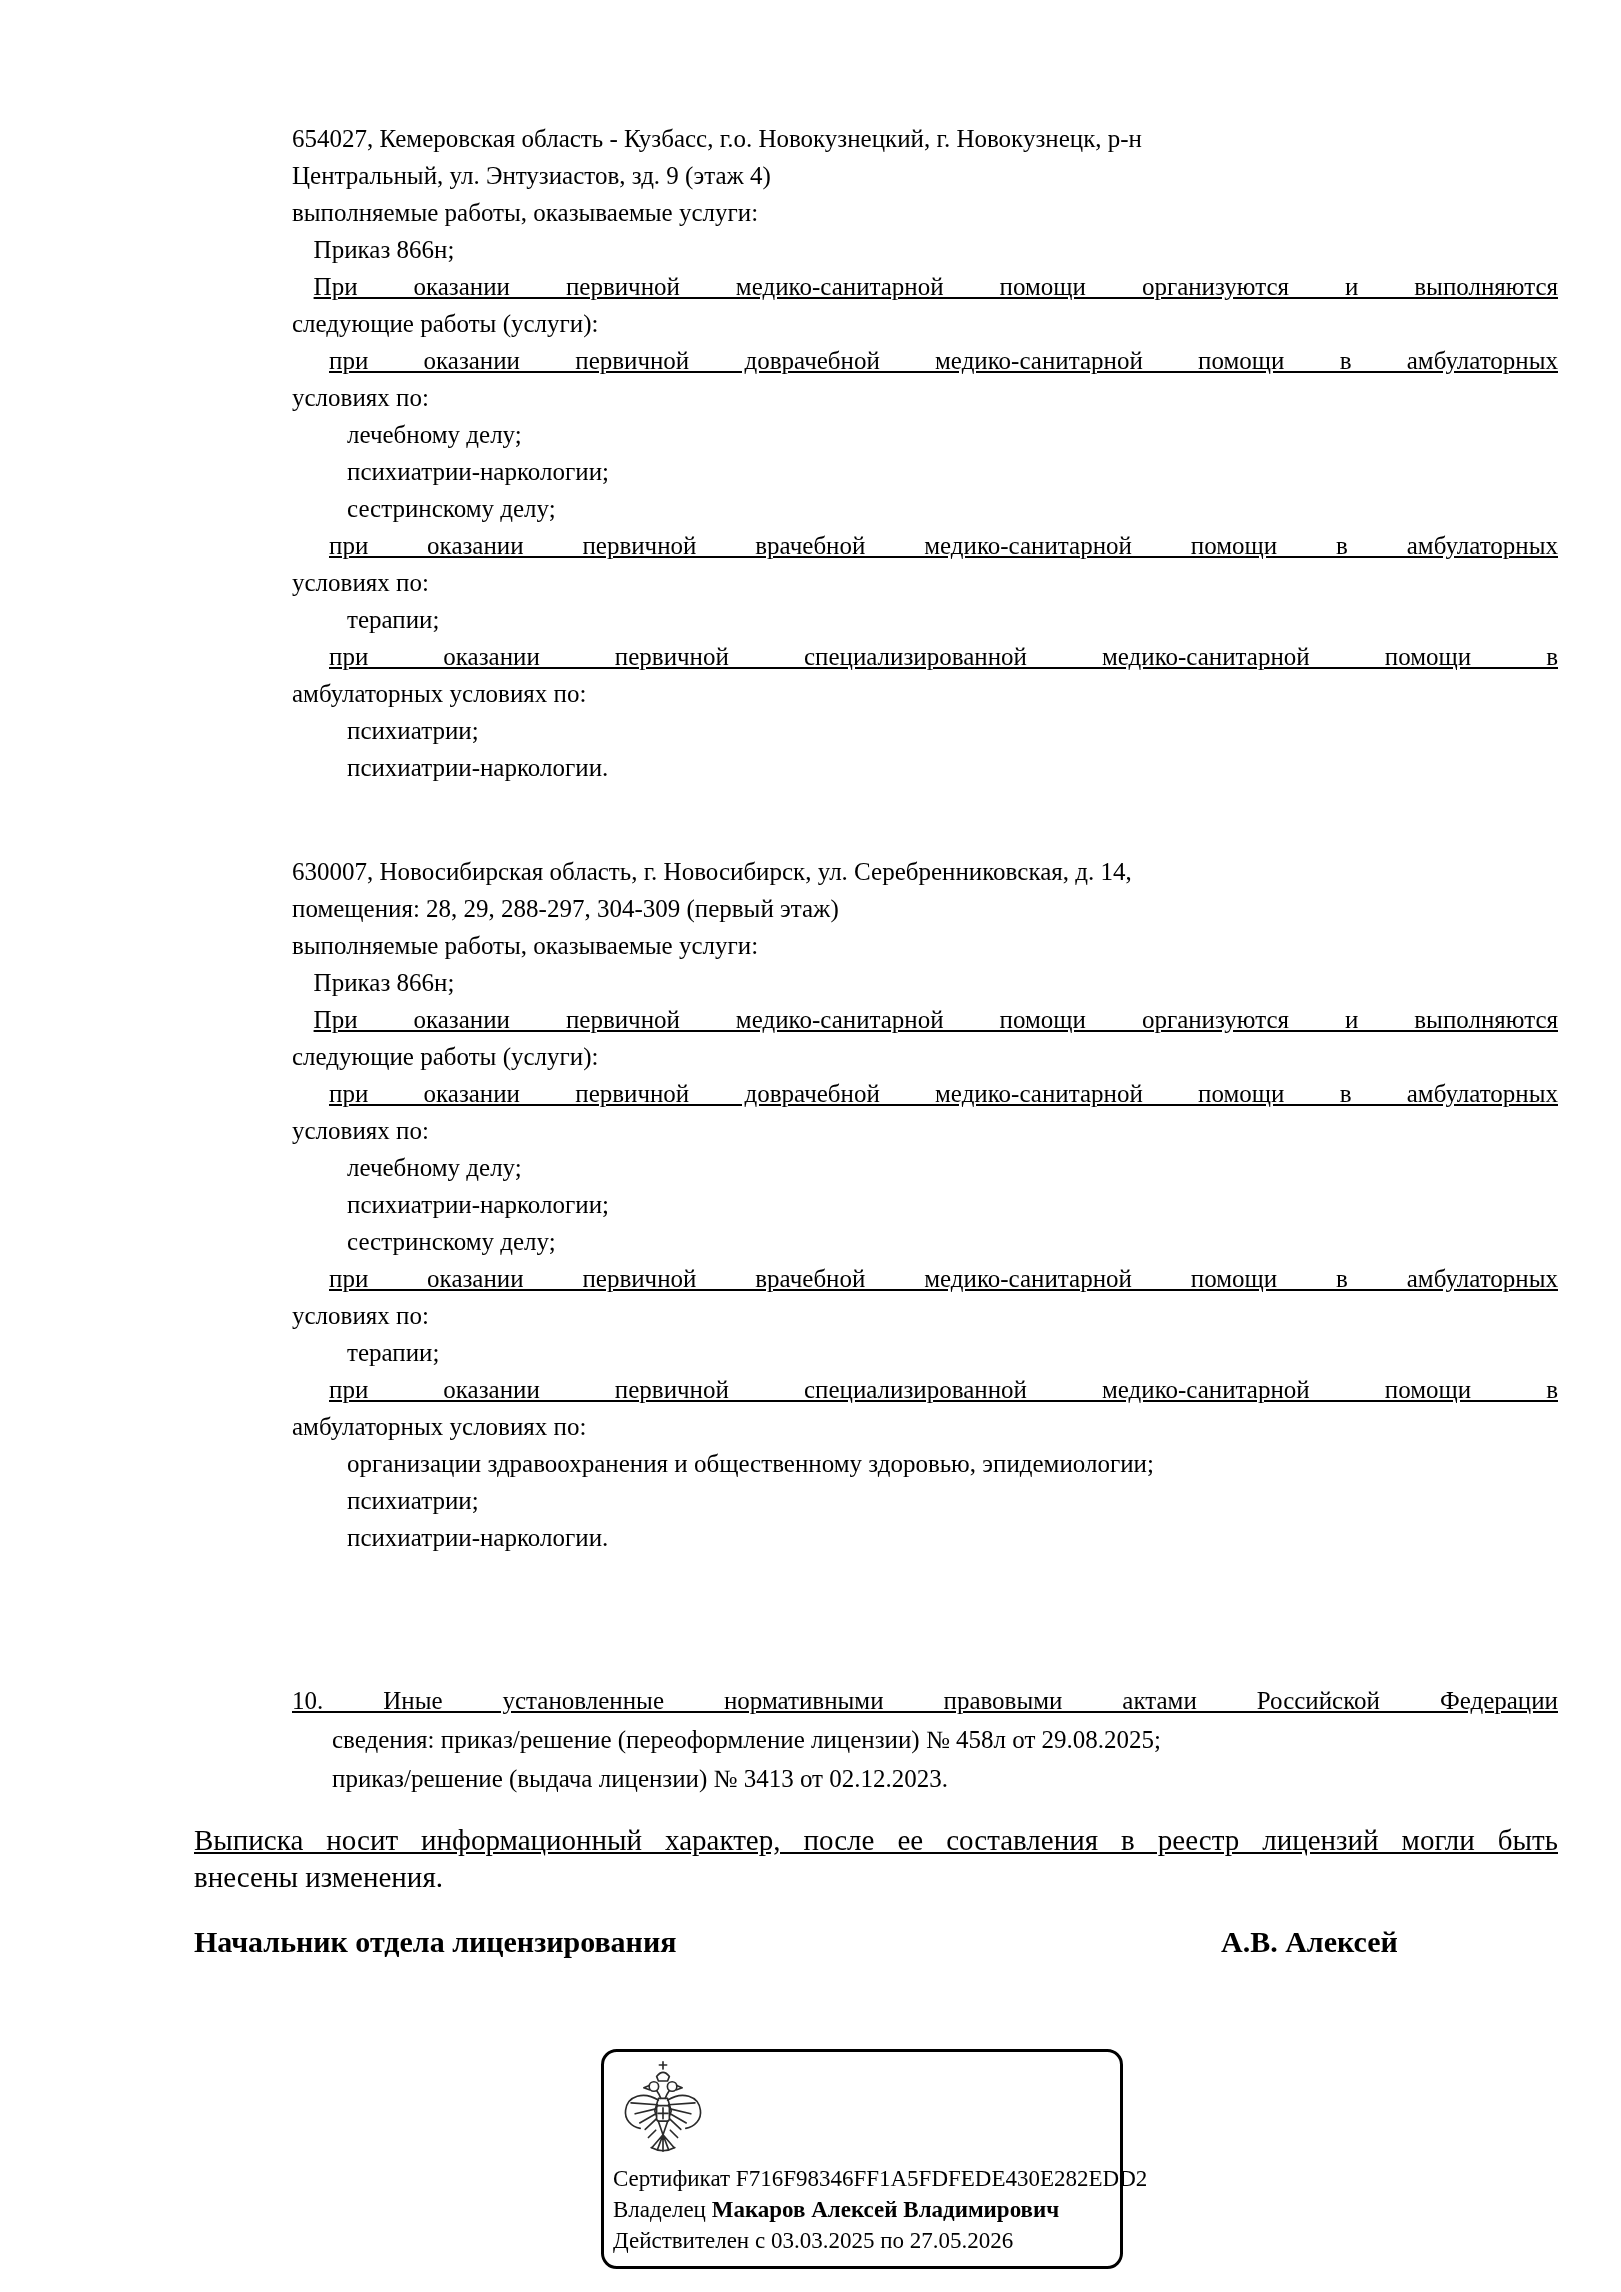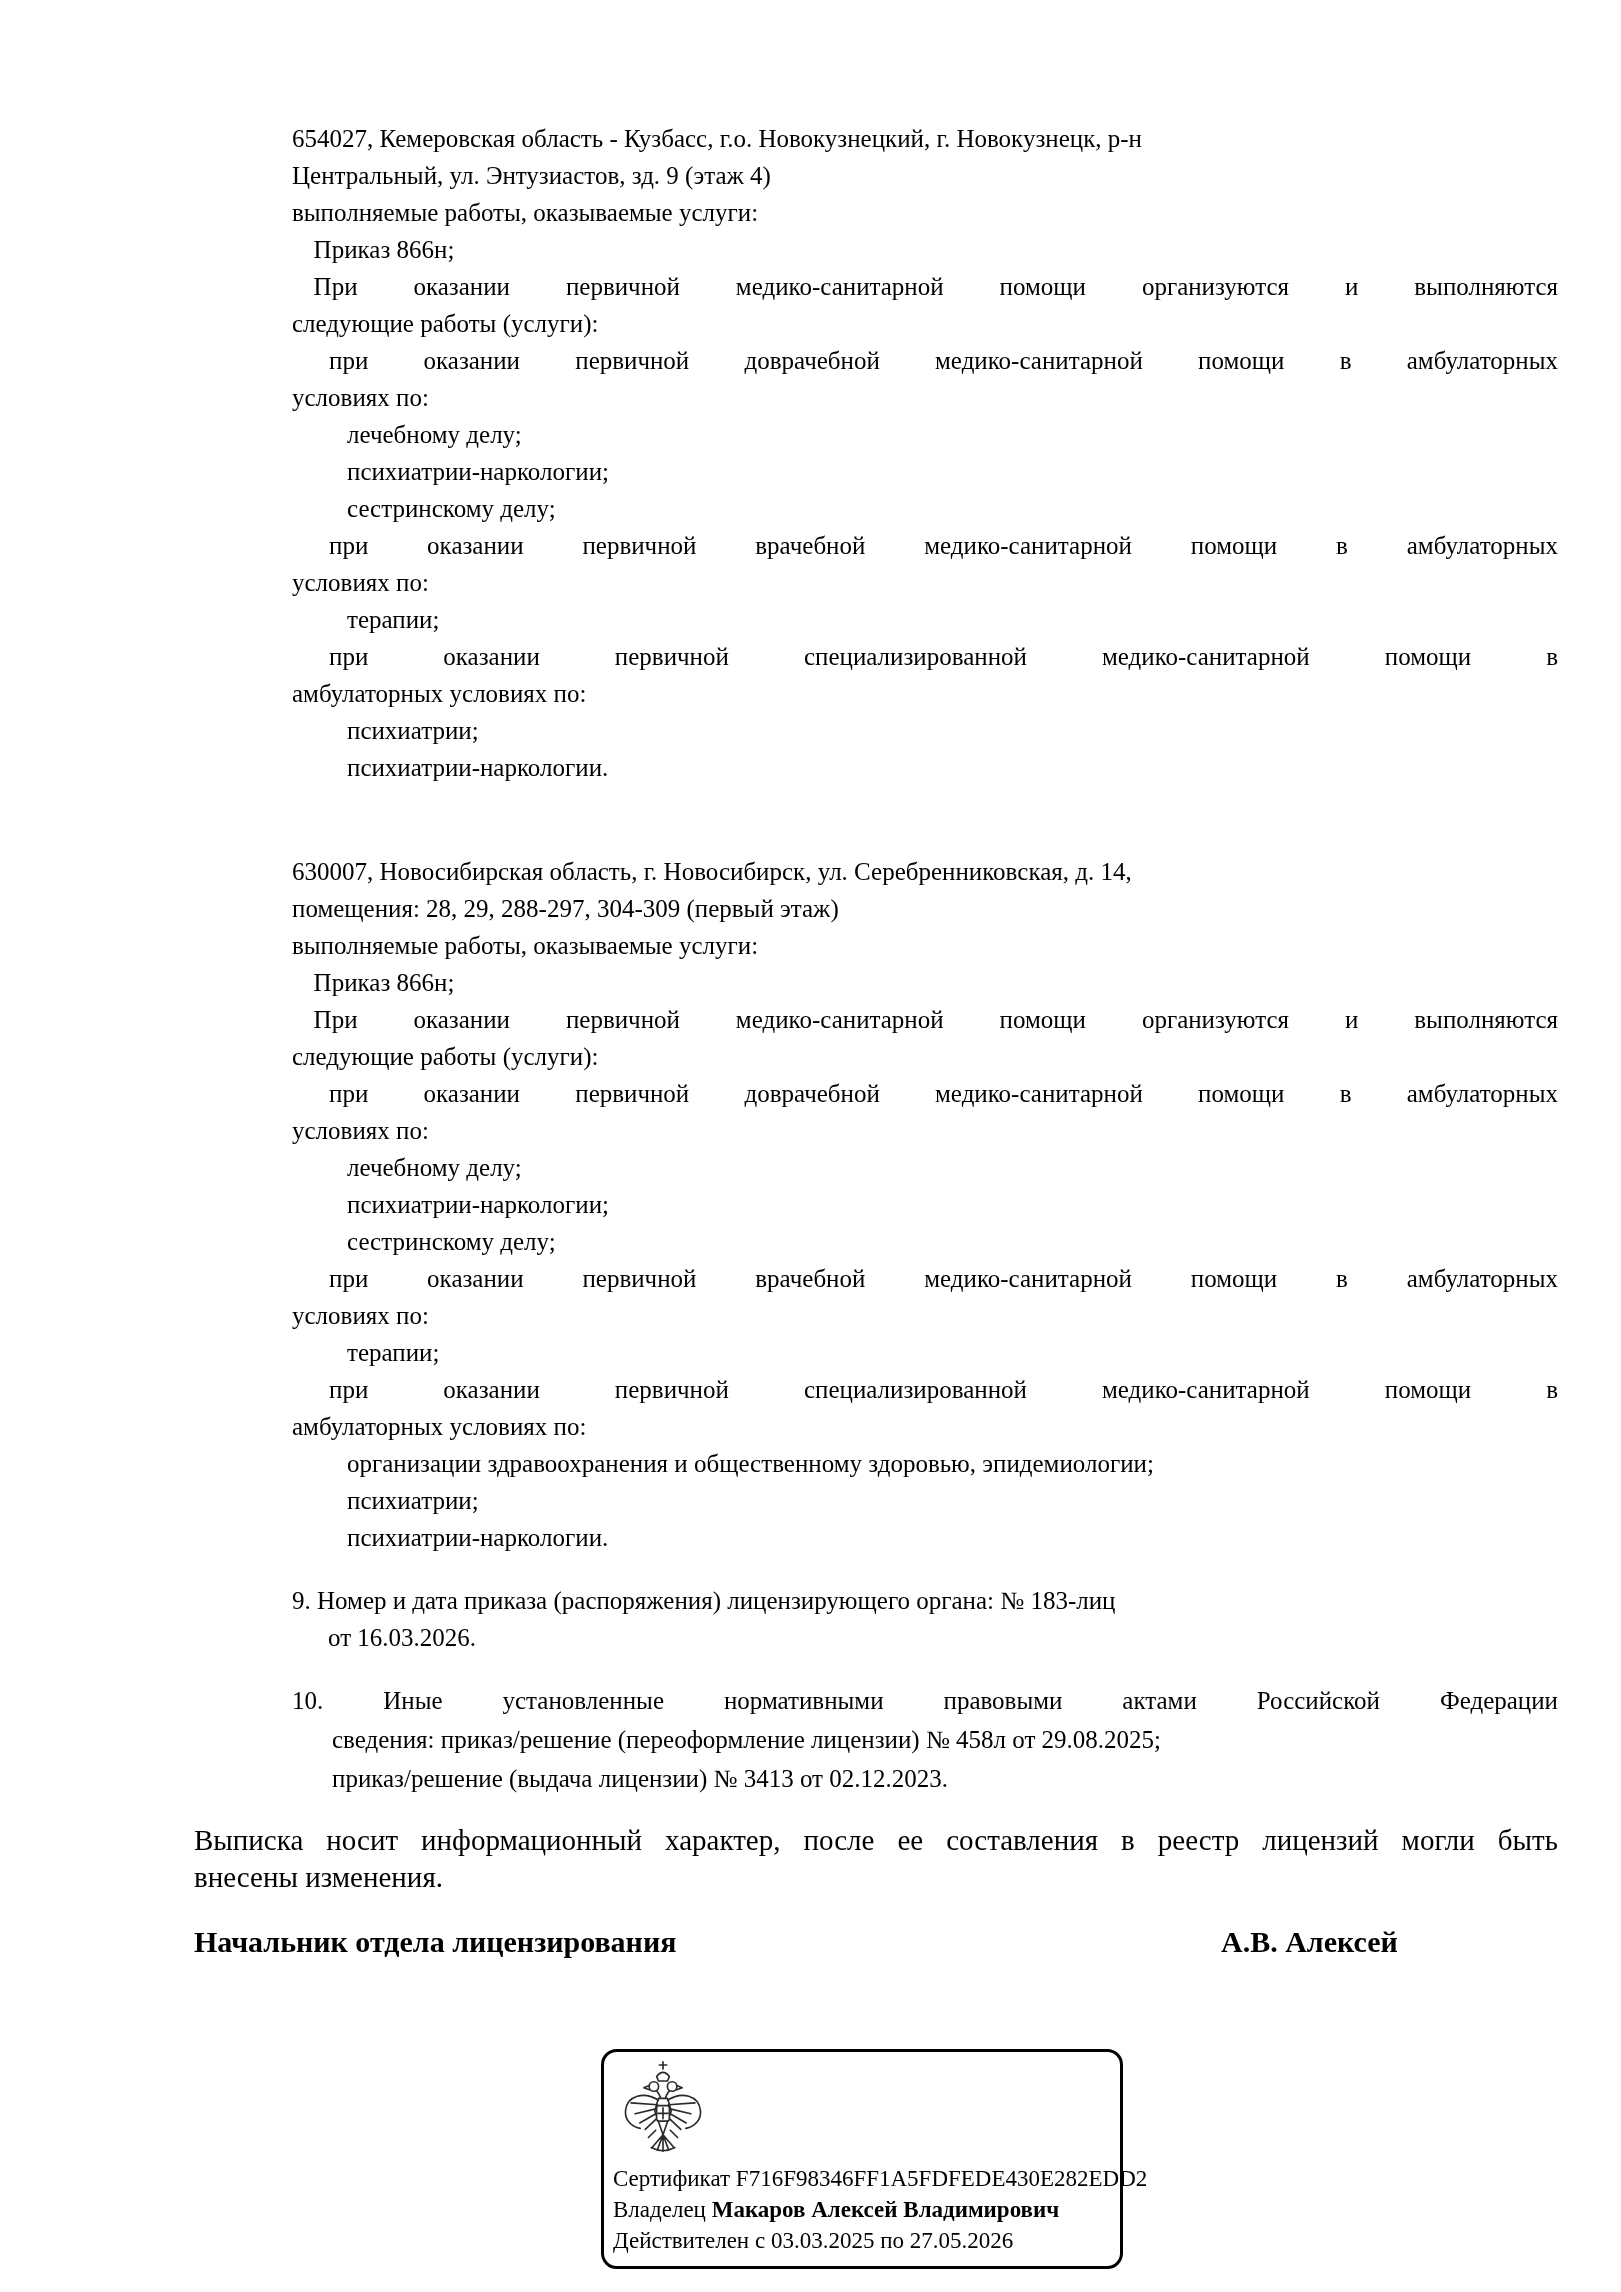--- a/index.html
+++ b/index.html
@@ -18,20 +18,21 @@
     width:1266px;
     font-size:25px;
     line-height:37px;
   }
   .tblock .ln { white-space:nowrap; }
   .tblock .ln.j,
   .footer .ln.j {
     white-space:normal;
     text-align:justify;
     text-align-last:justify;
+    text-decoration:underline;
   }
   .item-block { line-height:37px; }
   .item-block.i10 { line-height:39px; }
   .footer {
     position:absolute;
     left:194px;
     width:1364px;
     font-size:29px;
     line-height:37px;
   }
@@ -123,24 +124,20 @@
       <div class="ln j" style="padding-left: 37px;">при оказании первичной врачебной медико-санитарной помощи в амбулаторных</div>
       <div class="ln" style="padding-left: 0px;">условиях по:</div>
       <div class="ln" style="padding-left: 55px;">терапии;</div>
       <div class="ln j" style="padding-left: 37px;">при оказании первичной специализированной медико-санитарной помощи в</div>
       <div class="ln" style="padding-left: 0px;">амбулаторных условиях по:</div>
       <div class="ln" style="padding-left: 55px;">организации здравоохранения и общественному здоровью, эпидемиологии;</div>
       <div class="ln" style="padding-left: 55px;">психиатрии;</div>
       <div class="ln" style="padding-left: 55px;">психиатрии-наркологии.</div>
     </div>
 
-  <div class="tblock item-block" style="top:1582px;">
-      <div class="ln" style="padding-left: 0px;">9. Номер и дата приказа (распоряжения) лицензирующего органа: № 183-лиц</div>
-      <div class="ln" style="padding-left: 36px;">от 16.03.2026.</div>
-    </div>
 
   <div class="tblock item-block i10" style="top:1681px;">
       <div class="ln j" style="padding-left: 0px;">10. Иные установленные нормативными правовыми актами Российской Федерации</div>
       <div class="ln" style="padding-left: 40px;">сведения: приказ/решение (переоформление лицензии) № 458л от 29.08.2025;</div>
       <div class="ln" style="padding-left: 40px;">приказ/решение (выдача лицензии) № 3413 от 02.12.2023.</div>
     </div>
 
   <div class="footer" style="top:1822px;">
       <div class="ln j" style="padding-left: 0px;">Выписка носит информационный характер, после ее составления в реестр лицензий могли быть</div>
       <div class="ln" style="padding-left: 0px;">внесены изменения.</div>

